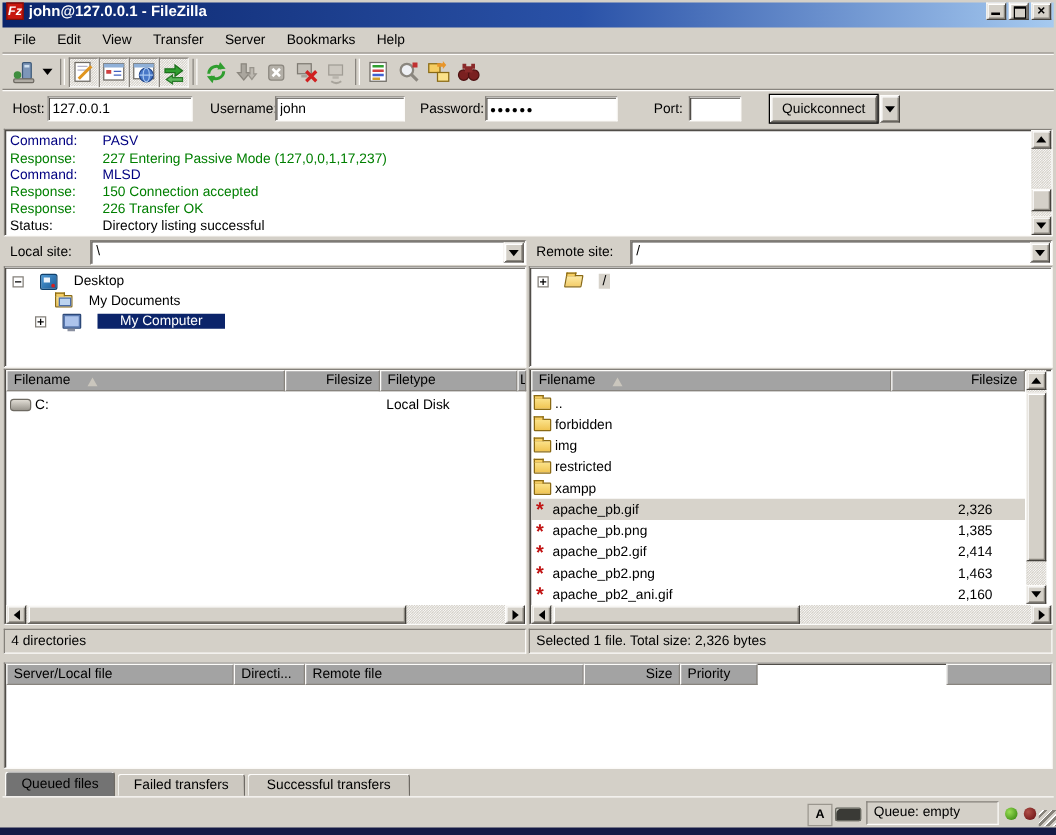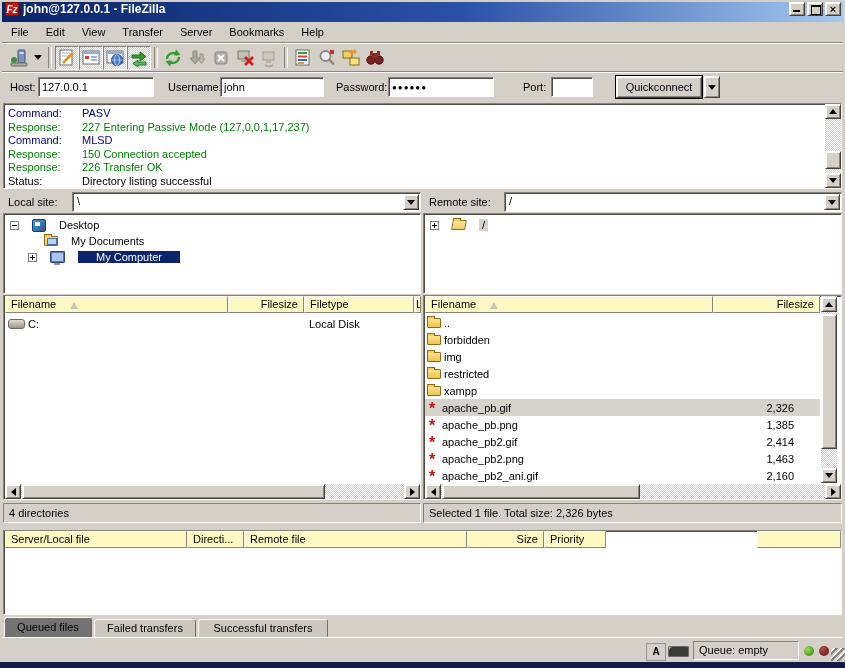--- a/index.html
+++ b/index.html
@@ -4,21 +4,21 @@
 <style>
   html,body{margin:0;padding:0}
   body{width:845px;height:668px;position:relative;background:#d4d0c8;
        font-family:"Liberation Sans",sans-serif;font-size:11px;color:#000;overflow:hidden}
   .ab{position:absolute}
   .nosel{white-space:nowrap;overflow:hidden}
   
   .sunken{border:1px solid;border-color:#84807a #fdfcfa #fdfcfa #84807a;box-shadow:inset 1px 1px 0 #504d48;background:#fff;box-sizing:border-box}
   .sunkeng{border:1px solid;border-color:#84807a #fdfcfa #fdfcfa #84807a;background:#d4d0c8;box-sizing:border-box}
   .btn{background:#d4d0c8;border:1px solid;border-color:#fdfcfa #44413c #44413c #fdfcfa;box-shadow:inset 1px 1px 0 #fff,inset -1px -1px 0 #8a867e;box-sizing:border-box}
-  .colcell{position:absolute;top:0;height:17px;background:#fef9c3;border:1px solid;border-color:#fdfcfa #88847e #88847e #fdfcfa;box-sizing:border-box;line-height:15px;padding:0 5px;overflow:hidden;white-space:nowrap}
+  .colcell{position:absolute;top:0;height:17px;background:#a3a3a3;border:1px solid;border-color:#fdfcfa #88847e #88847e #fdfcfa;box-sizing:border-box;line-height:15px;padding:0 5px;overflow:hidden;white-space:nowrap}
   .checker{background-image:linear-gradient(45deg,#fff 25%,transparent 25%,transparent 75%,#fff 75%),linear-gradient(45deg,#fff 25%,transparent 25%,transparent 75%,#fff 75%);background-size:2px 2px;background-position:0 0,1px 1px;background-color:#d4d0c8}
   
   .titlebar{left:2px;top:2px;width:841px;height:20px;background:linear-gradient(90deg,#0a246a 0%,#2a52a8 55%,#a6caf0 100%);display:flex;}
   .appicon{width:14px;height:14px;margin:0 4px 0 3px;background:#c8170f;color:#fff;font-weight:bold;font-style:italic;font-size:10px;line-height:14px;text-align:center;border:1px solid #7d0d08;box-sizing:border-box}
   .wtitle{color:#fff;font-weight:bold;font-size:12px;flex:1}
   .wbtn{width:16px;height:14px;margin-right:2px;position:relative}
   .g-min{position:absolute;left:3px;bottom:3px;width:7px;height:2px;background:#000}
   .g-max{position:absolute;left:3px;top:2px;width:8px;height:7px;border:1px solid #000;border-top-width:2px}
   .g-close{position:absolute;left:0;top:0;width:100%;text-align:center;font-weight:bold;font-size:11px;line-height:13px}
   

